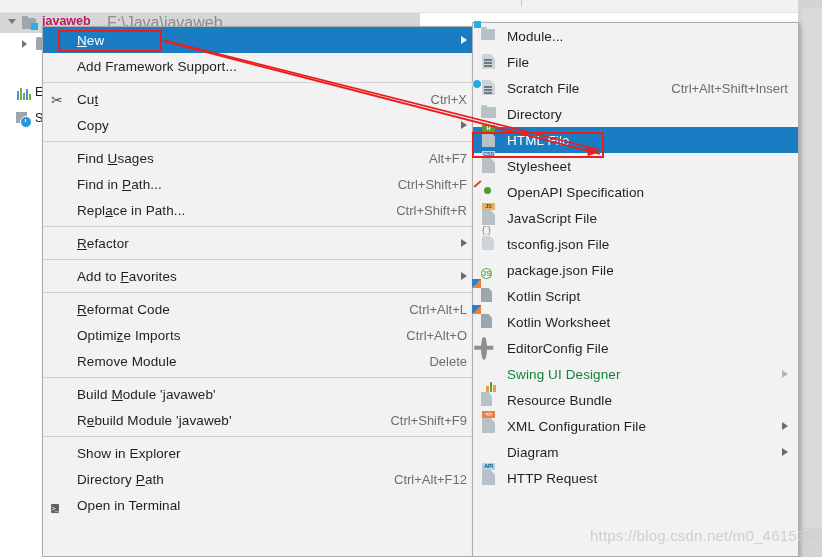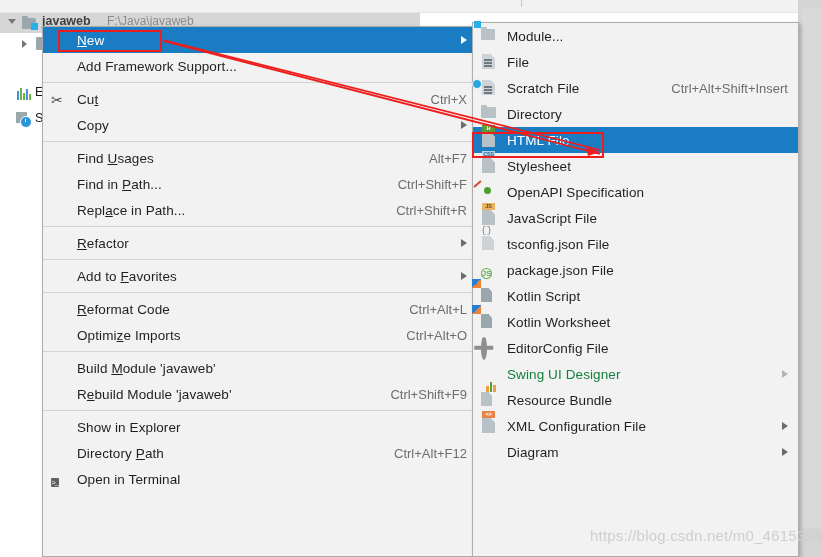--- a/index.html
+++ b/index.html
@@ -76,26 +76,26 @@
     content: ""; position: absolute;
     left: 0; top: -2px; width: 6px; height: 2px;
     background: #9aa7ad; border-radius: 1px 1px 0 0;
   }
   .row-mod-icon .badge {
     position: absolute; right: -1px; bottom: -1px;
     width: 7px; height: 7px; background: #28b0e6;
   }
   .tree-label-bold {
     position: absolute;
-    font-size: 12.5px; font-weight: bold; color: #404040;
+    font-size: 12.5px; font-weight: bold; color: #be185d;
     white-space: nowrap;
   }
   .tree-label-dim {
     position: absolute;
-    font-size: 12px; color: #8c8c8c;
+    font-size: 16px; color: #8c8c8c;
     white-space: nowrap;
   }
 
   .mini-icon {
     position: absolute;
     width: 16px; height: 14px;
   }
   .bars-ic i {
     position: absolute; bottom: 0; width: 2px; background: #5a9e3a;
   }
@@ -475,20 +475,24 @@
       </div>
       <div class="sep"></div>
       <div class="mi">
         <span class="label"><span class="u">R</span>eformat Code</span>
         <span class="accel">Ctrl+Alt+L</span>
       </div>
       <div class="mi">
         <span class="label">Optimi<span class="u">z</span>e Imports</span>
         <span class="accel">Ctrl+Alt+O</span>
       </div>
+      <div class="mi">
+        <span class="label">Remove Module</span>
+        <span class="accel">Delete</span>
+      </div>
       <div class="sep"></div>
       <div class="mi">
         <span class="label">Build <span class="u">M</span>odule 'javaweb'</span>
       </div>
       <div class="mi">
         <span class="label">R<span class="u">e</span>build Module 'javaweb'</span>
         <span class="accel">Ctrl+Shift+F9</span>
       </div>
       <div class="sep"></div>
       <div class="mi">
@@ -567,20 +571,24 @@
         <span class="label">Resource Bundle</span>
       </div>
       <div class="mi">
         <span class="micon"><span class="fic"><span class="page"></span><span class="tag xml">&lt;&gt;</span></span></span>
         <span class="label">XML Configuration File</span>
         <span class="arrow"></span>
       </div>
       <div class="mi">
         <span class="label">Diagram</span>
         <span class="arrow"></span>
+      </div>
+      <div class="mi">
+        <span class="micon"><span class="fic"><span class="page"></span><span class="tag api">API</span></span></span>
+        <span class="label">HTTP Request</span>
       </div>
     </div>
 
   <svg class="annot-svg">
     <line x1="163" y1="40" x2="600" y2="150" stroke="#ef1c1c" stroke-width="1.8"></line>
     <line x1="163" y1="41" x2="600" y2="154" stroke="#ef1c1c" stroke-width="1.8"></line>
     <polygon points="600,152 586,147 588,156" fill="#ef1c1c"></polygon>
   </svg>
   <div class="annot-box" id="annot-new"></div>
   <div class="annot-box" id="annot-html"></div>

